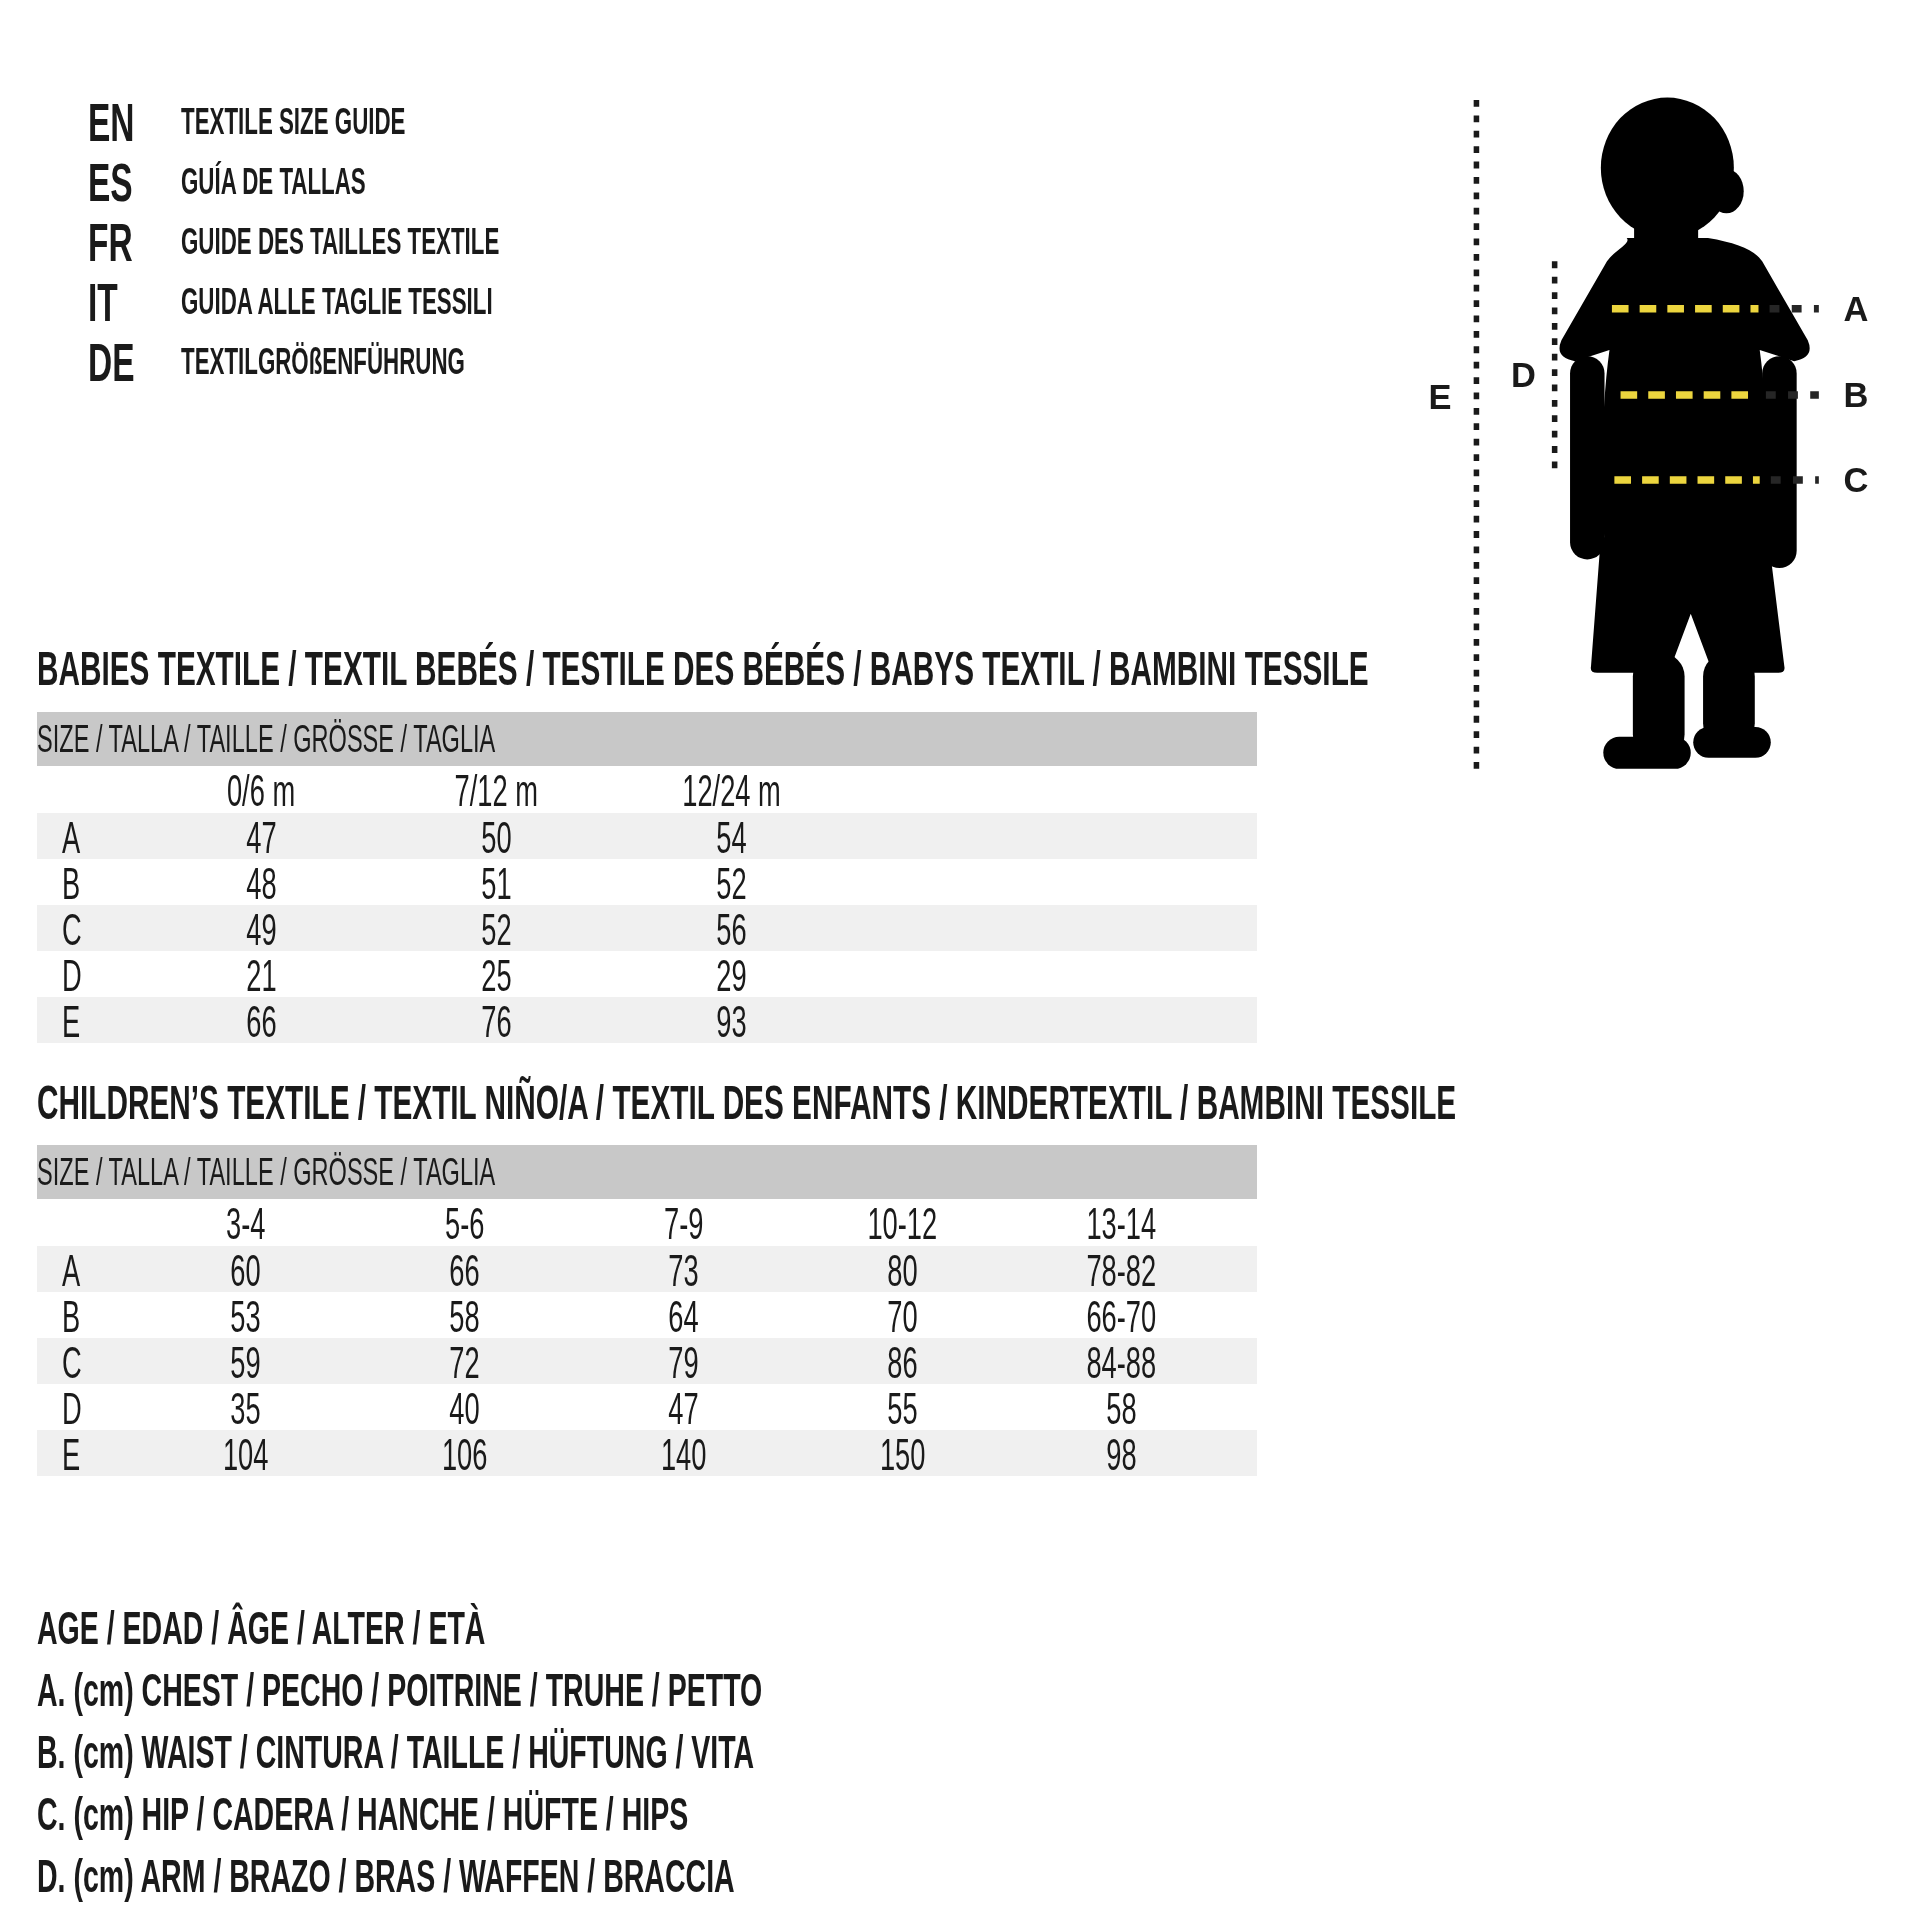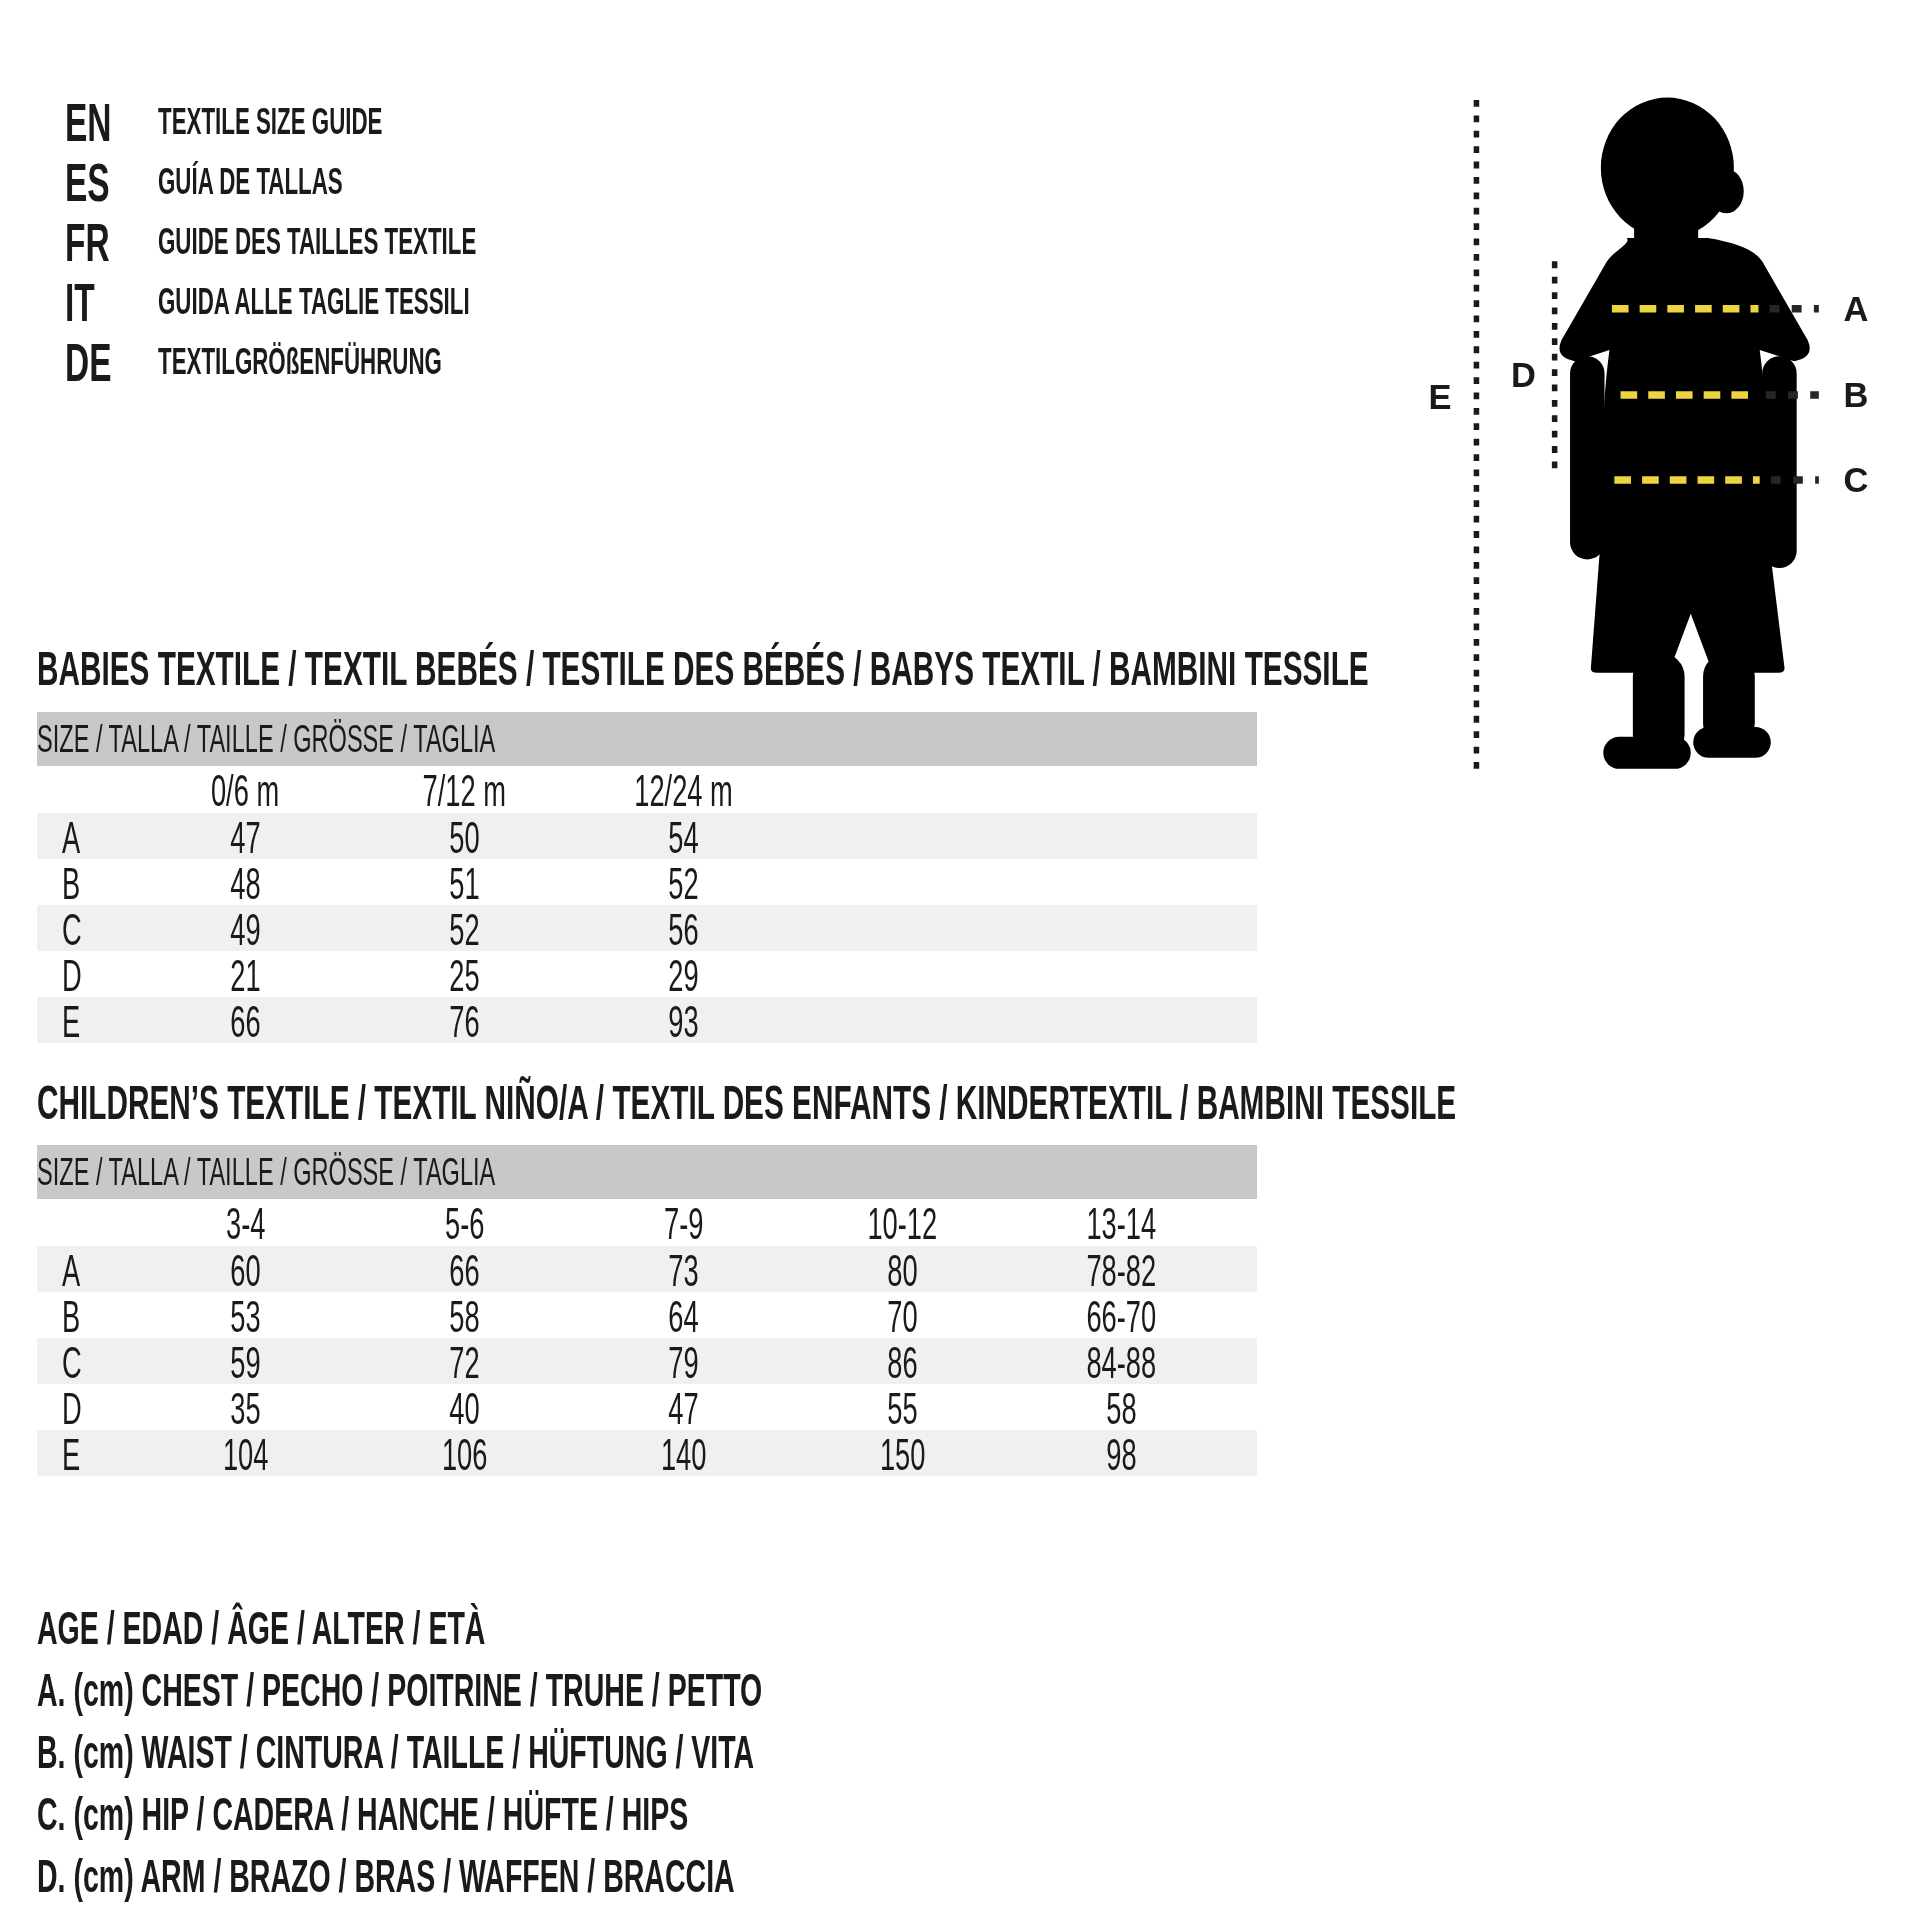--- a/index.html
+++ b/index.html
@@ -5,21 +5,21 @@
 <style>
   html,body{margin:0;padding:0;background:#ffffff;}
   #page{
     position:relative;width:1926px;height:1926px;background:#ffffff;
     font-family:"Liberation Sans", sans-serif;color:#1a1a1a;overflow:hidden;
   }
   .cx{display:inline-block;transform:scaleX(0.62);transform-origin:0 50%;white-space:nowrap;}
   .cxc{transform-origin:50% 50%;}
 
   
-  .langs{position:absolute;left:65px;top:92px;}
+  .langs{position:absolute;left:88px;top:92px;}
   .lang-row{display:flex;align-items:center;height:60px;}
   .lang-code{width:93px;font-size:54px;font-weight:bold;}
   .lang-label{font-size:36px;font-weight:bold;}
 
   
   .figure{position:absolute;left:1405px;top:80px;width:521px;height:715px;}
 
   
   .section-title{
     position:absolute;left:37px;height:55px;display:flex;align-items:center;
@@ -29,21 +29,21 @@
   .title-children{top:1075px;}
 
   
   .sizetable{position:absolute;left:37px;width:1220px;}
   .tbl-babies{top:712px;}
   .tbl-children{top:1145px;}
   .size-bar{
     height:54px;background:#c8c8c8;display:flex;align-items:center;
     box-sizing:border-box;font-size:38px;
   }
-  .grid-babies{display:grid;grid-template-columns:99px 219px 219px 219px 1fr;}
+  .grid-babies{display:grid;grid-template-columns:99px 219px 219px 219px 1fr;gap:16px;}
   .grid-children{display:grid;grid-template-columns:99px 219px 219px 219px 219px 219px 1fr;}
   .colhead-row{height:47px;font-size:44px;}
   .data-row{height:46px;font-size:44px;}
   .stripe{background:#f0f0f0;}
   .cell{display:flex;align-items:center;justify-content:center;}
   .cell-letter{display:flex;align-items:center;justify-content:flex-start;padding-left:25px;box-sizing:border-box;}
 
   
   .legend{position:absolute;left:37px;top:1597px;}
   .legend-row{display:flex;align-items:center;height:62px;font-size:46px;font-weight:bold;}

